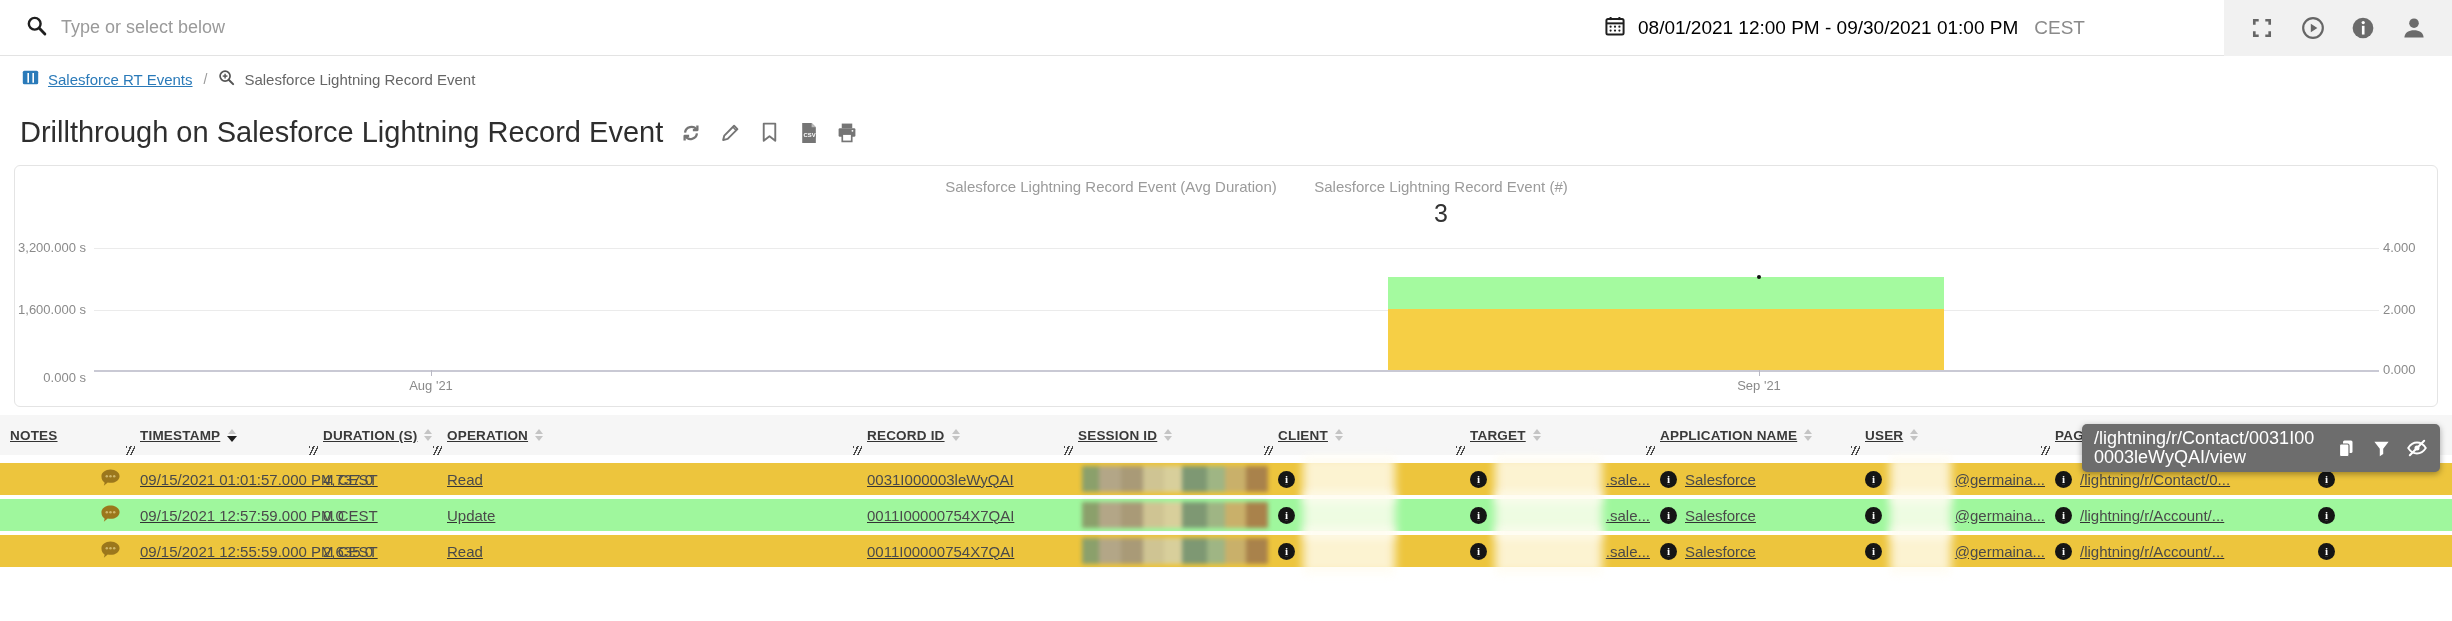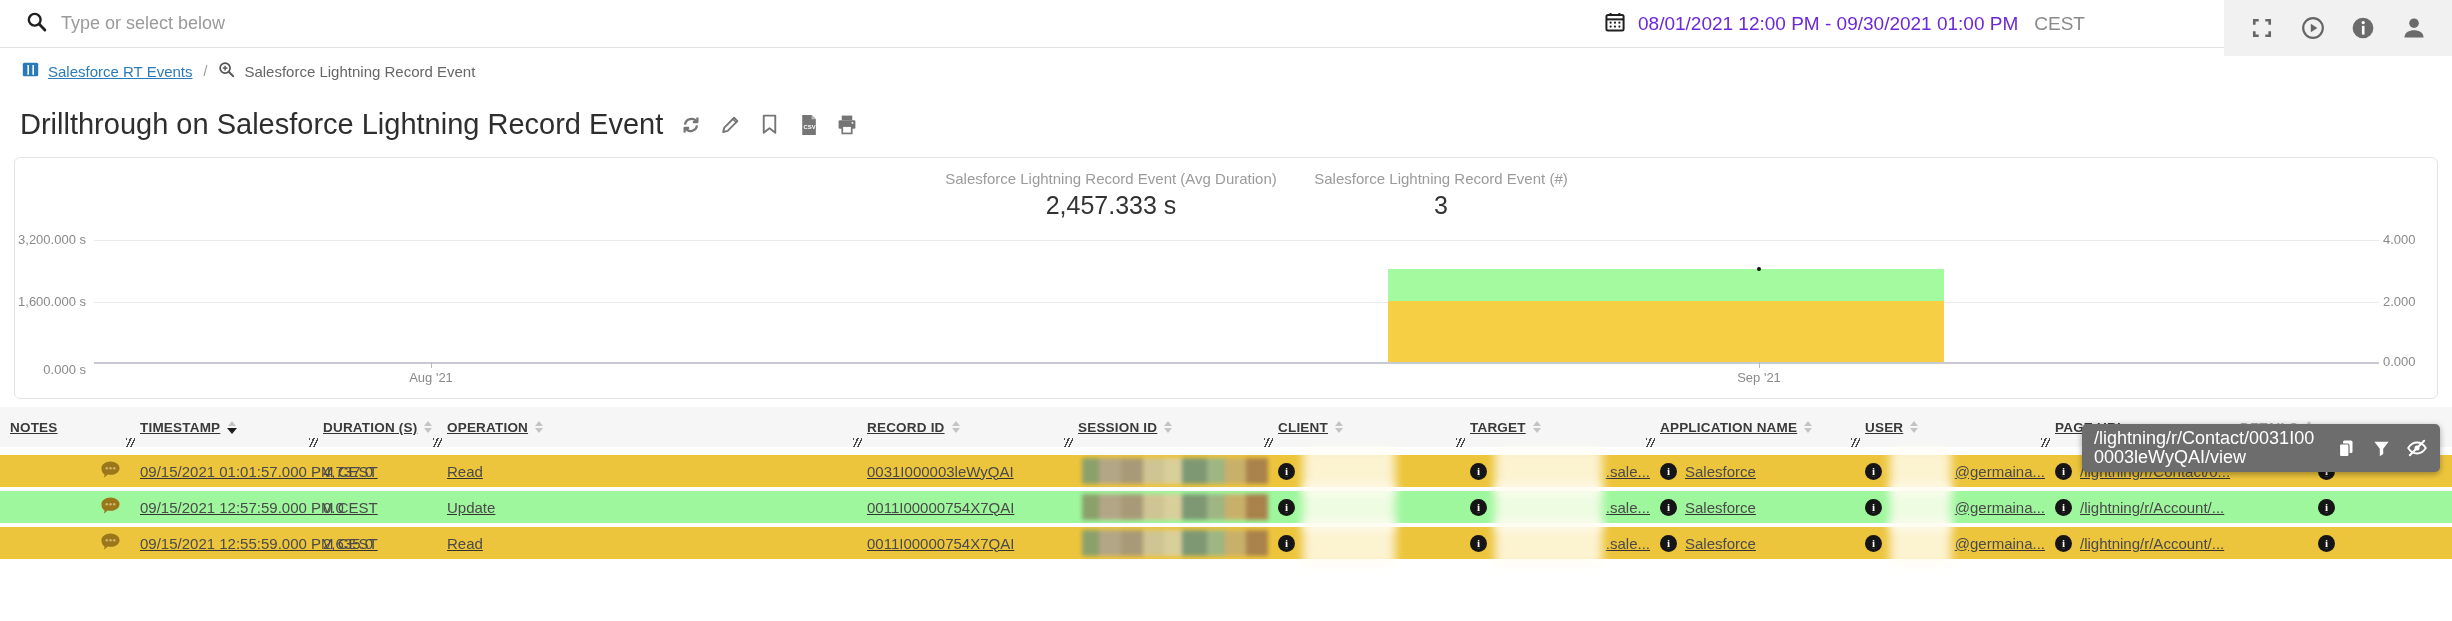--- a/index.html
+++ b/index.html
@@ -1,26 +1,26 @@
 <!DOCTYPE html>
 <html><head>
 <meta charset="utf-8">
 <style>
   * { margin:0; padding:0; box-sizing:border-box; }
   html,body { width:2452px; height:621px; background:#fff; overflow:hidden;
     font-family:"Liberation Sans","DejaVu Sans",sans-serif; color:#333; }
 
   
-  .topbar { position:relative; height:48px; background:#fff; border-bottom:1px solid #e3e3e3; display:flex; align-items:center; }
+  .topbar { position:relative; height:56px; background:#fff; border-bottom:1px solid #e3e3e3; display:flex; align-items:center; }
   .searchwrap { display:flex; align-items:center; gap:14px; padding-left:26px; flex:0 0 1590px; }
   .searchwrap input { border:none; outline:none; font-size:18px; color:#444; width:1400px;
     font-family:"Liberation Sans","DejaVu Sans",sans-serif; }
   .searchwrap input::placeholder { color:#9a9a9a; }
   .daterange { display:flex; align-items:center; gap:12px; padding-left:14px; }
-  .daterange .date { font-size:19px; color:#6d28d9; }
+  .daterange .date { font-size:19px; color:#000000; }
   .daterange .tz { font-size:19px; color:#8a8a8a; margin-left:4px; }
   .topicons { position:absolute; right:0; top:0; height:56px; width:228px; background:#f1f1f1;
     display:flex; align-items:center; justify-content:space-evenly; }
   .ticon { width:26px; height:26px; display:flex; align-items:center; justify-content:center; cursor:pointer; }
 
   
   .crumbs { height:46px; display:flex; align-items:center; gap:9px; padding-left:22px; background:#fff; }
   .crumb-link { color:#2a7ab9; font-size:15px; text-decoration:underline; cursor:pointer; }
   .crumb-sep { color:#999; font-size:14px; padding:0 2px; }
   .crumb-cur { color:#666; font-size:15px; }
@@ -202,21 +202,20 @@
         <rect x="2" y="6" width="16" height="8" rx="1.2" fill="#757575"></rect>
         <rect x="5.5" y="11.5" width="9" height="7" fill="#fff" stroke="#757575" stroke-width="1.6"></rect>
         <circle cx="15.2" cy="8.4" r="0.9" fill="#fff"></circle>
       </svg>
   </span>
 </div>
 
 <div class="panel">
   <div class="metric m1">
     <div class="mlabel">Salesforce Lightning Record Event (Avg Duration)</div>
-    <div class="mvalue">2,457.333 s</div>
   </div>
   <div class="metric m2">
     <div class="mlabel">Salesforce Lightning Record Event (#)</div>
     <div class="mvalue">3</div>
   </div>
 
   <div class="plot">
     <div class="grid" style="top:82px"></div>
     <div class="grid" style="top:144px"></div>
     <div class="grid base" style="top:204px"></div>

